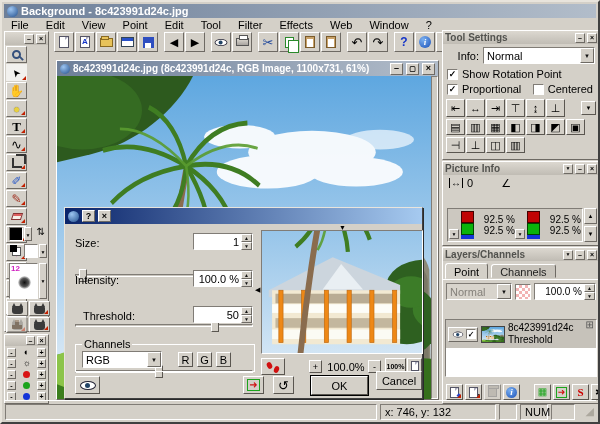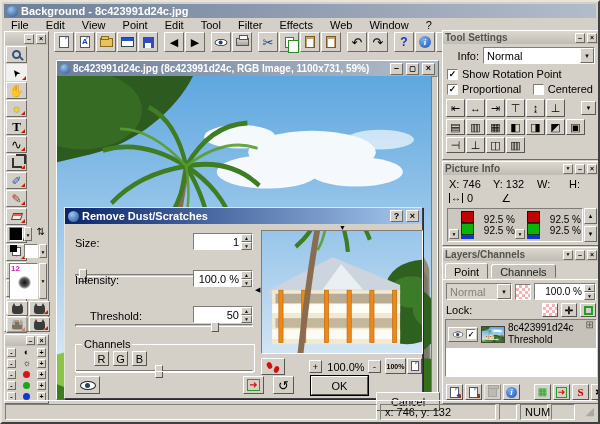--- a/index.html
+++ b/index.html
@@ -386,37 +386,36 @@
         <span class="wbtn mbtn r" style="width:9px;height:9px">-</span>
         <span style="flex:1;text-align:center"><span class="dotB"></span></span>
         <span class="wbtn mbtn r" style="width:9px;height:9px">+</span>
       </div>
     </div>
   </div>
 
   <div class="abs r" style="left:54px;top:58px;width:383px;height:340px">
     <div class="tbar grad-inact" style="height:15px;font-size:10px">
       <span class="g" style="width:10px;height:10px;border-radius:50%;background:radial-gradient(circle at 35% 30%,#9cc4f0,#23508e);flex:none"></span>
-      <span style="flex:1;overflow:hidden;white-space:nowrap">8c423991d24c.jpg (8c423991d24c, RGB Image, 1100x731, 59%)</span>
+      <span style="flex:1;overflow:hidden;white-space:nowrap">8c423991d24c.jpg (8c423991d24c, RGB Image, 1100x731, 61%)</span>
       <span class="wbtn r">–</span>
       <span class="wbtn r" style="font-size:7px">▢</span>
       <span class="wbtn r">×</span>
     </div>
     <div style="position:relative;width:100%;height:323px;overflow:hidden">
       <svg width="374" height="323" viewBox="0 0 440 330" preserveAspectRatio="none">
           <use href="#scene"></use>
         </svg>
       <span class="abs s" style="right:0;top:0;bottom:0;width:7px;background:#cfccc4"></span>
     </div>
   </div>
 
   <div class="abs" style="left:62px;top:205px;width:359px;height:192px;background:#d4d0c8;border:1px solid;border-color:#e8e4dc #404040 #404040 #e8e4dc;box-shadow:1px 1px 0 #2a2a2a">
     <div class="tbar grad-act" style="height:16px">
       <span class="g" style="width:11px;height:11px;border-radius:50%;background:radial-gradient(circle at 35% 30%,#9cc4f0,#23508e);flex:none"></span>
-      <span style="flex:1">Remove Dust/Scratches</span>
       <span class="wbtn r">?</span>
       <span class="wbtn r">×</span>
     </div>
 
     <span class="abs" style="left:10px;top:29px">Size:</span>
     <div class="abs valbox" style="left:128px;top:25px;width:60px">
       <span class="v">1</span>
       <span class="spin">
           <span>▲</span>
           <span>▼</span>
@@ -433,36 +432,40 @@
       <span class="spin">
           <span>▲</span>
           <span>▼</span>
         </span>
     </div>
     <div class="abs slider" style="left:10px;top:82px;width:178px">
       <span class="trk"></span>
         <span class="th" style="left:136px"></span>
     </div>
 
-    <span class="abs" style="left:25px;top:102px">Threshold:</span>
+    <span class="abs" style="left:18px;top:102px">Threshold:</span>
     <div class="abs valbox" style="left:128px;top:98px;width:60px">
       <span class="v">50</span>
       <span class="spin">
           <span>▲</span>
           <span>▼</span>
         </span>
     </div>
     <div class="abs slider" style="left:10px;top:115px;width:178px">
       <span class="trk"></span>
         <span class="th" style="left:80px"></span>
     </div>
 
     <fieldset class="abs" style="left:10px;top:130px;width:180px;height:34px;border:1px groove #fff;padding:0 6px">
       <legend style="font-size:11px;padding:0 2px">Channels</legend>
       <div class="flex" style="gap:4px;margin-top:1px">
+        <span class="select" style="width:80px">
+          <span>RGB</span>
+          <span class="dd">▼</span>
+        </span>
         <span style="width:8px"></span>
         <span class="btn" style="width:15px;height:15px">R</span>
         <span class="btn" style="width:15px;height:15px">G</span>
         <span class="btn" style="width:15px;height:15px">B</span>
       </div>
     </fieldset>
 
     <span class="abs btn" style="left:10px;top:168px;width:25px;height:18px">
         <span class="eye"></span>
       </span>
@@ -486,21 +489,21 @@
         <span class="pageI" style="width:8px;height:10px"></span>
       </span>
 
     <span class="abs btn" style="left:178px;top:168px;width:21px;height:18px">
         <span class="g" style="color:#d01010;border:1px solid #1ca41c;padding:0 1px;font-size:10px">➜</span>
       </span>
     <span class="abs btn" style="left:208px;top:168px;width:21px;height:18px">
         <span class="g" style="font-size:13px">↺</span>
       </span>
     <span class="abs btn default" style="left:246px;top:168px;width:57px;height:19px">OK</span>
-    <span class="abs btn" style="left:311px;top:184px;width:64px;height:19px">Cancel</span>
+    <span class="abs btn" style="left:311px;top:163px;width:46px;height:19px">Cancel</span>
   </div>
 
   <div class="panel" style="top:28px;height:130px">
     <div class="ptitle">
       <span>Tool Settings</span>
         <span class="sp"></span>
       <span class="wbtn mbtn r">–</span>
       <span class="wbtn mbtn r">×</span>
     </div>
     <div class="flex" style="padding:3px 4px 0;gap:4px">
@@ -548,26 +551,20 @@
   </div>
 
   <div class="panel" style="top:159px;height:85px">
     <div class="ptitle">
       <span>Picture Info</span>
         <span class="sp"></span>
       <span class="wbtn mbtn r" style="font-size:5px">▼</span>
       <span class="wbtn mbtn r">–</span>
       <span class="wbtn mbtn r">×</span>
     </div>
-    <div class="flex" style="padding:3px 6px 0;gap:0">
-      <span style="width:44px">X: 746</span>
-      <span style="width:44px">Y: 132</span>
-      <span style="width:32px">W:</span>
-      <span>H:</span>
-    </div>
     <div class="flex" style="padding:2px 6px 0;gap:4px">
       <span class="g" style="border-left:1px solid #000;border-right:1px solid #000;padding:0 1px;font-size:10px">↔</span>
       <span>0</span>
       <span style="width:20px"></span>
       <span class="g" style="font-size:11px">∠</span>
     </div>
     <div class="abs s flex" style="left:4px;top:46px;width:136px;height:34px;background:#ccc8c0;padding:1px">
       <div class="flex" style="flex:1;gap:2px">
         <span class="wbtn mbtn r" style="align-self:flex-end;font-size:5px">▼</span>
         <span style="display:flex;flex-direction:column;width:13px">
@@ -616,29 +613,20 @@
       </span>
       <span class="checker s" style="width:16px;height:16px"></span>
       <span class="valbox" style="flex:1">
         <span class="v" style="text-align:right;font-size:10px">100.0 %</span>
         <span class="spin">
             <span>▲</span>
             <span>▼</span>
           </span>
       </span>
     </div>
-    <div class="flex" style="padding:3px 3px 0;gap:3px">
-      <span>Lock:</span>
-      <span style="flex:1"></span>
-      <span class="checker btn" style="width:16px;height:14px"></span>
-      <span class="btn" style="width:16px;height:14px;font-weight:bold;font-size:10px">✛</span>
-      <span class="btn" style="width:16px;height:14px">
-          <span style="width:9px;height:9px;border:2px solid #1fa01f;display:inline-block"></span>
-        </span>
-    </div>
     <div class="sw abs" style="left:2px;top:71px;right:2px;height:58px;overflow:hidden">
       <div class="flex" style="height:28px;background:#c6c2ba;gap:3px;padding:0 2px">
         <span class="r flex" style="height:15px;padding:0 1px">
           <span class="eye" style="transform:scale(.65)"></span>
           <span class="cb" style="width:10px;height:10px;font-size:8px">✓</span>
         </span>
         <svg width="24" height="17" viewBox="0 0 440 330" preserveAspectRatio="none" style="border:1px solid #444;flex:none">
             <use href="#scene"></use>
           </svg>
         <span style="flex:1;display:flex;flex-direction:column;font-size:10px;line-height:12px">

